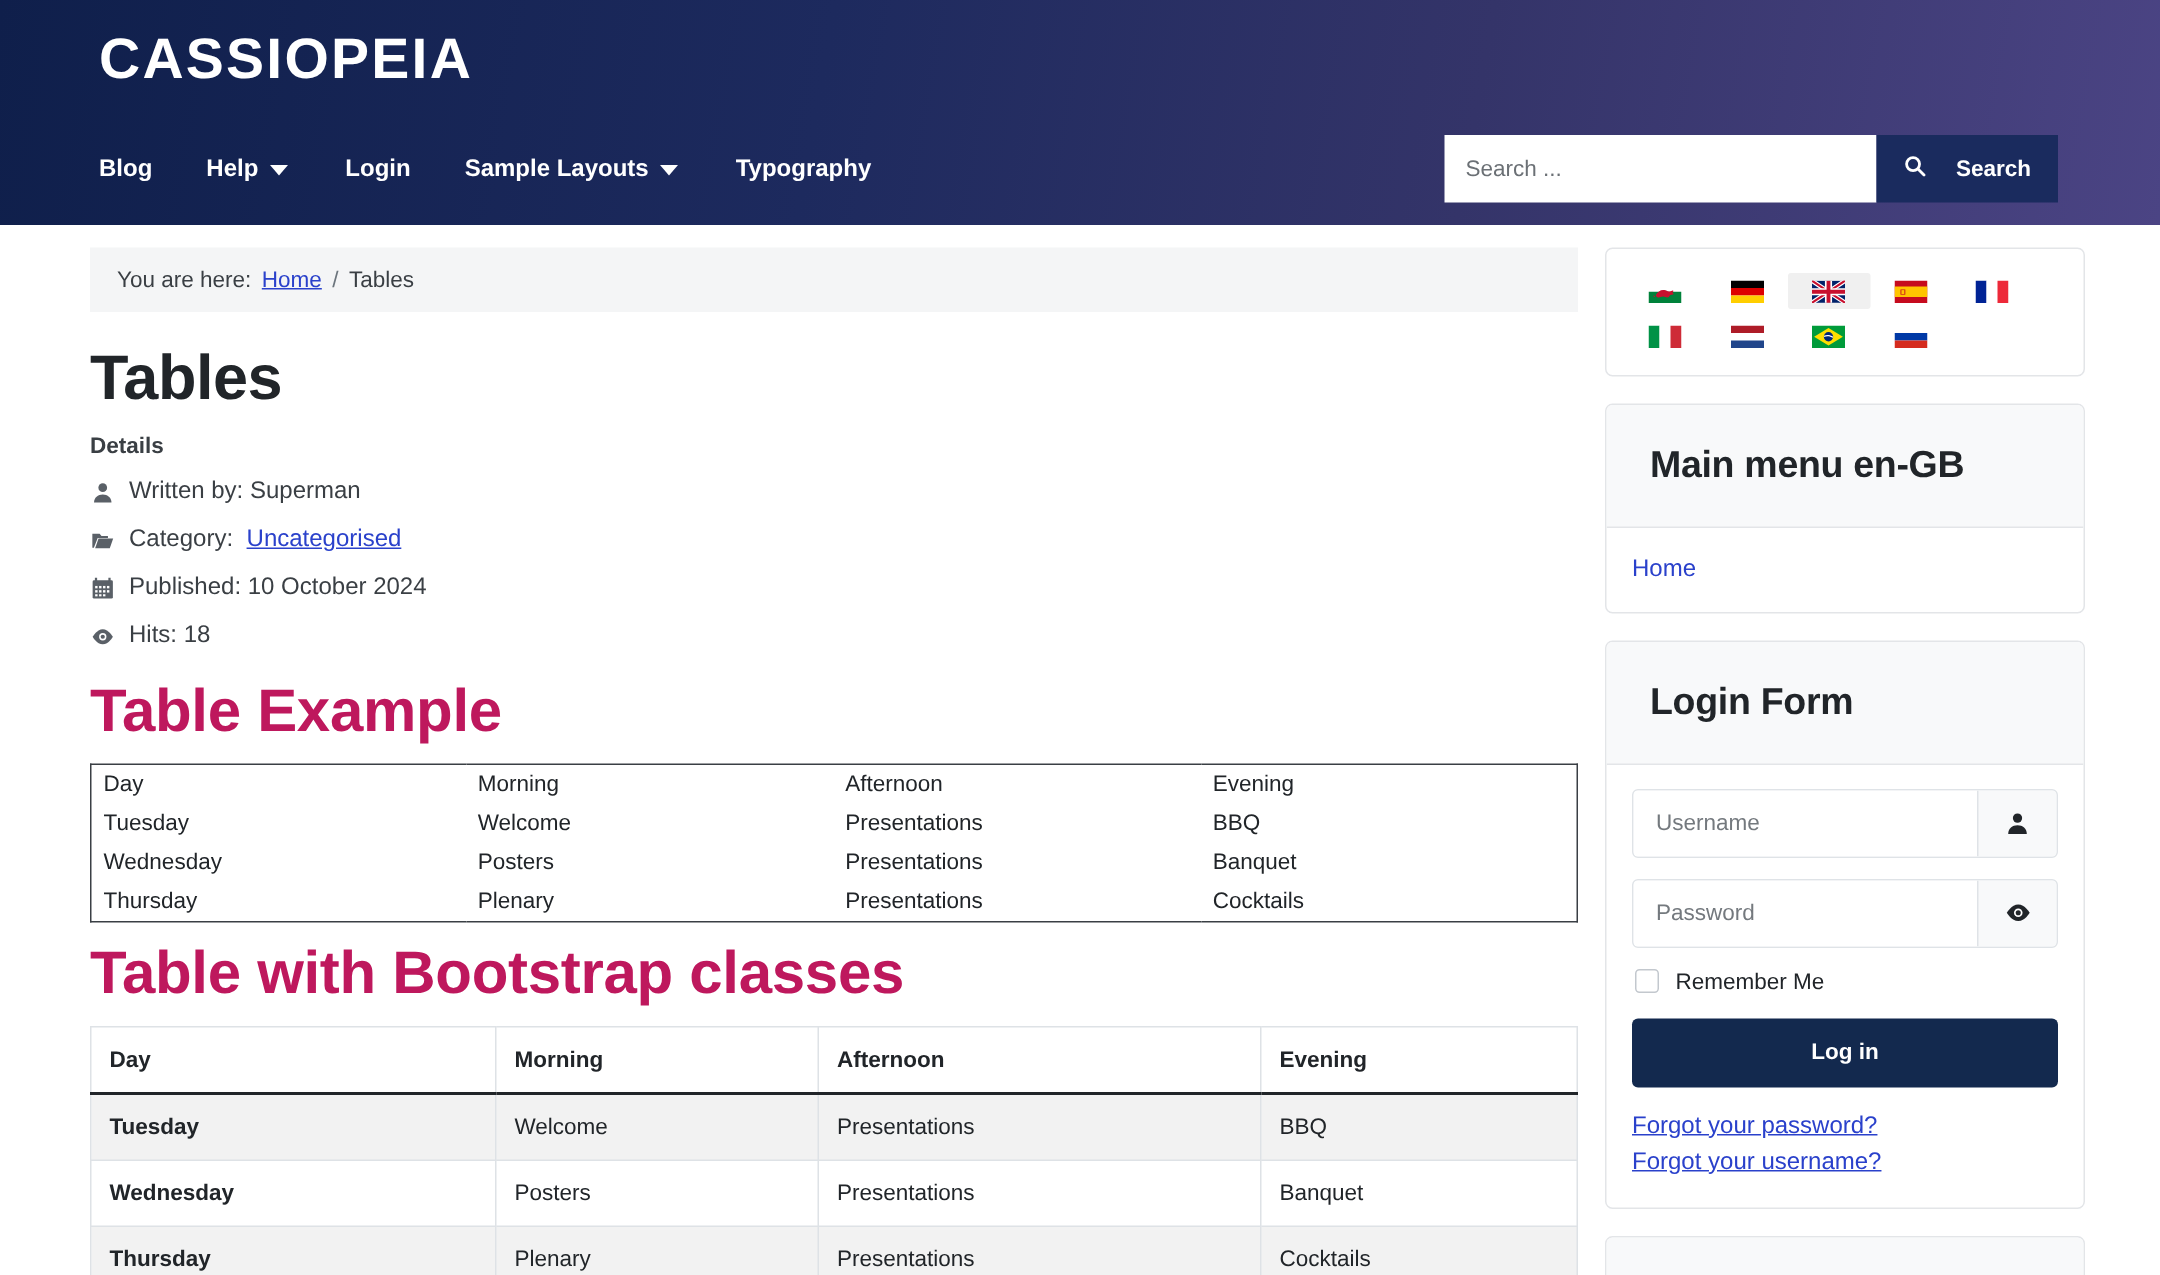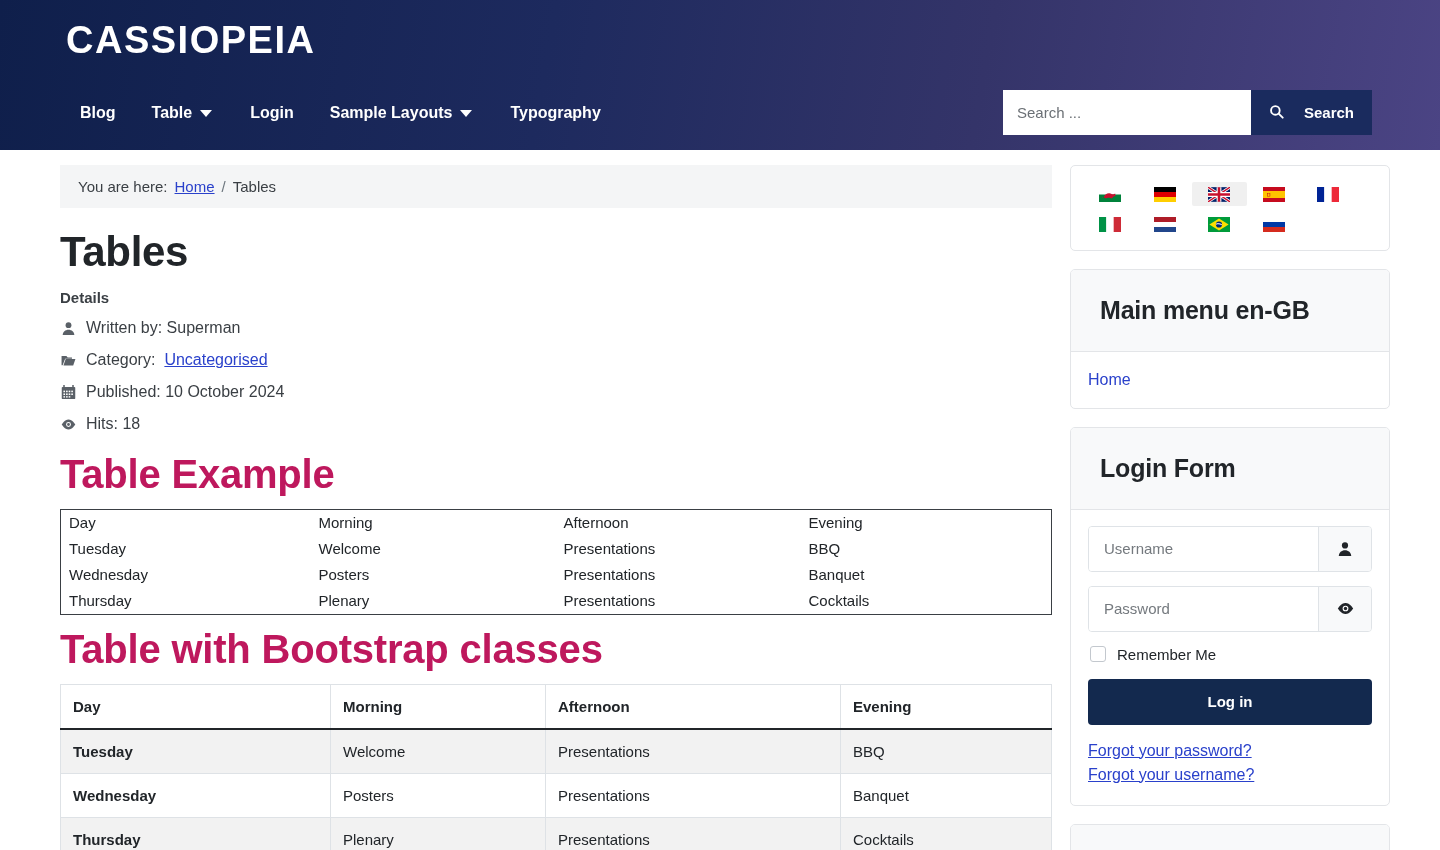--- a/index.html
+++ b/index.html
@@ -27,21 +27,21 @@
     font-size: 38px;
     font-weight: bold;
     letter-spacing: 1.5px;
     color: #ffffff;
     line-height: 48px;
     white-space: nowrap;
   }
 
   .main-nav {
     position: absolute;
-    left: 80px;
+    left: 66px;
     top: 100px;
     display: flex;
     align-items: center;
     gap: 0px;
   }
   .nav-item {
     color: #ffffff;
     font-size: 16px;
     font-weight: bold;
     padding: 0 20px 0 0;
@@ -65,21 +65,21 @@
 
   .search-wrap {
     position: absolute;
     right: 68px;
     top: 90px;
     display: flex;
     height: 45px;
     box-shadow: 0 0 0 0 transparent;
   }
   .search-input {
-    width: 248px;
+    width: 288px;
     height: 45px;
     border: 0;
     padding: 0 14px;
     font-size: 15px;
     font-family: "Liberation Sans", sans-serif;
     color: #212529;
     background: #ffffff;
     outline: none;
   }
   .search-input::placeholder { color: #6b7075; }
@@ -339,21 +339,21 @@
 <body>
 
 <header class="site-header">
   <div class="brand">CASSIOPEIA</div>
 
   <nav class="main-nav">
     <a class="nav-item no-gap">
       <span>Blog</span>
     </a>
     <a class="nav-item">
-      <span>Table</span>
+      <span>Help</span>
       <span class="caret"></span>
     </a>
     <a class="nav-item no-gap">
       <span>Login</span>
     </a>
     <a class="nav-item">
       <span>Sample Layouts</span>
       <span class="caret"></span>
     </a>
     <a class="nav-item no-gap">

